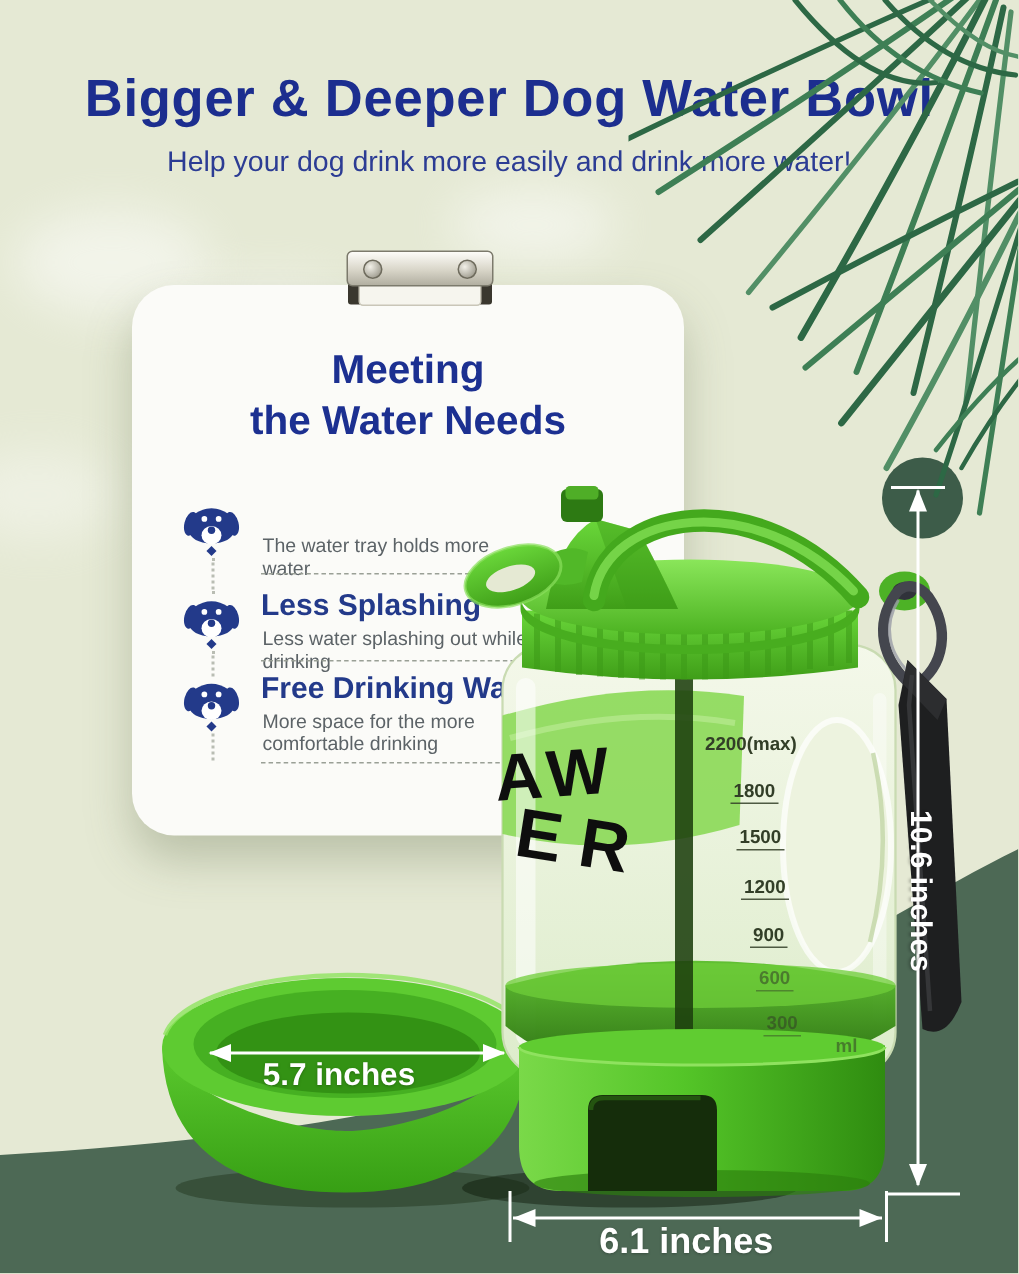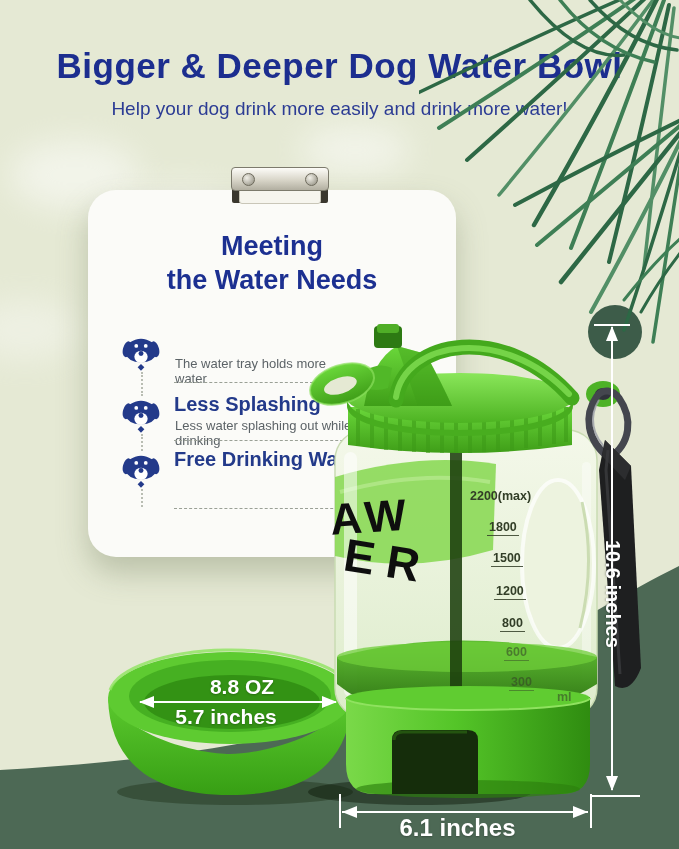--- a/index.html
+++ b/index.html
@@ -137,20 +137,21 @@
       <ellipse cx="5.5" cy="17" rx="4.5" ry="8.5" fill="#233a8a" transform="rotate(14 5.5 17)"></ellipse>
       <ellipse cx="34.5" cy="17" rx="4.5" ry="8.5" fill="#233a8a" transform="rotate(-14 34.5 17)"></ellipse>
       <path d="M8,10 Q20,2 32,10 Q38,14 36,22 Q34,30 20,31 Q6,30 4,22 Q2,14 8,10 Z" fill="#233a8a"></path>
       <circle cx="15" cy="13.5" r="2" fill="#fff"></circle>
         <circle cx="25" cy="13.5" r="2" fill="#fff"></circle>
       <ellipse cx="20" cy="25" rx="7" ry="6.5" fill="#fff"></ellipse>
       <circle cx="20" cy="21.5" r="2.6" fill="#233a8a"></circle>
       <rect x="17.5" y="33.5" width="5" height="5" transform="rotate(45 20 36)" fill="#233a8a"></rect>
     </svg>
     <div class="feat-title" style="left:86px;top:258px;">Free Drinking Water</div>
+    <div class="feat-desc" style="left:87px;top:283px;width:160px;">More space for the more comfortable drinking</div>
     <div class="dash" style="top:318px;"></div>
   </div>
 
   <div id="clip" class="abs">
     <div class="foot-l"></div>
       <div class="foot-r"></div>
     <div class="tongue"></div>
     <div class="bar"></div>
     <div class="screw" style="left:11px;"></div>
     <div class="screw" style="right:11px;"></div>
@@ -261,21 +262,21 @@
     <path d="M94,428 Q94,420 103,420 L167,420" stroke="#245410" stroke-width="3" fill="none"></path>
   </svg>
 
   <div class="blet" style="left:330px;top:492px;font-size:44px;letter-spacing:5px;transform:rotate(-4deg);">AW</div>
   <div class="blet" style="left:344px;top:534px;font-size:46px;letter-spacing:12px;transform:rotate(9deg);">ER</div>
 
   <div class="scl nounder" style="left:468px;top:489px;">2200(max)</div>
   <div class="scl" style="left:487px;top:520px;">1800</div>
   <div class="scl" style="left:491px;top:551px;">1500</div>
   <div class="scl" style="left:494px;top:584px;">1200</div>
-  <div class="scl" style="left:500px;top:616px;">800</div>
+  <div class="scl" style="left:500px;top:616px;">900</div>
   <div class="scl dim" style="left:504px;top:645px;">600</div>
   <div class="scl dim" style="left:509px;top:675px;">300</div>
   <div class="scl dim nounder" style="left:513px;top:690px;margin-left:42px;">ml</div>
 
   <svg id="strap-svg" class="abs" width="80" height="330" viewBox="0 0 80 330">
     <ellipse cx="28" cy="16" rx="17" ry="13" fill="#4db226"></ellipse>
     <ellipse cx="28" cy="16" rx="8" ry="6" fill="#30323a"></ellipse>
     <path d="M22,18 C8,38 12,62 34,80 C56,66 58,40 44,20 C38,12 28,10 22,18 Z" fill="none" stroke="#44464e" stroke-width="7"></path>
     <path d="M24,22 C14,38 16,58 34,73" fill="none" stroke="#9a9ca6" stroke-width="2" opacity=".8"></path>
     <path d="M30,62 L56,88 L66,290 Q56,316 40,308 L24,92 Z" fill="#1e1f20"></path>
@@ -294,18 +295,17 @@
       <line x1="342" y1="812" x2="588" y2="812"></line>
       <line x1="340" y1="794" x2="340" y2="828"></line>
       <polygon points="342,812 357,806 357,818" stroke="none"></polygon>
       <polygon points="588,812 573,806 573,818" stroke="none"></polygon>
       <line x1="140" y1="702" x2="336" y2="702"></line>
       <polygon points="139,702 154,696 154,708" stroke="none"></polygon>
       <polygon points="337,702 322,696 322,708" stroke="none"></polygon>
     </g>
   </svg>
 
-  <div id="dim-tray-cap" class="dimtxt abs">8.8 OZ</div>
   <div id="dim-tray-dia" class="dimtxt abs">5.7 inches</div>
   <div id="dim-base" class="dimtxt abs">6.1 inches</div>
   <div id="dim-height" class="dimtxt abs">10.6 inches</div>
 
 </div>
 
 </body></html>

